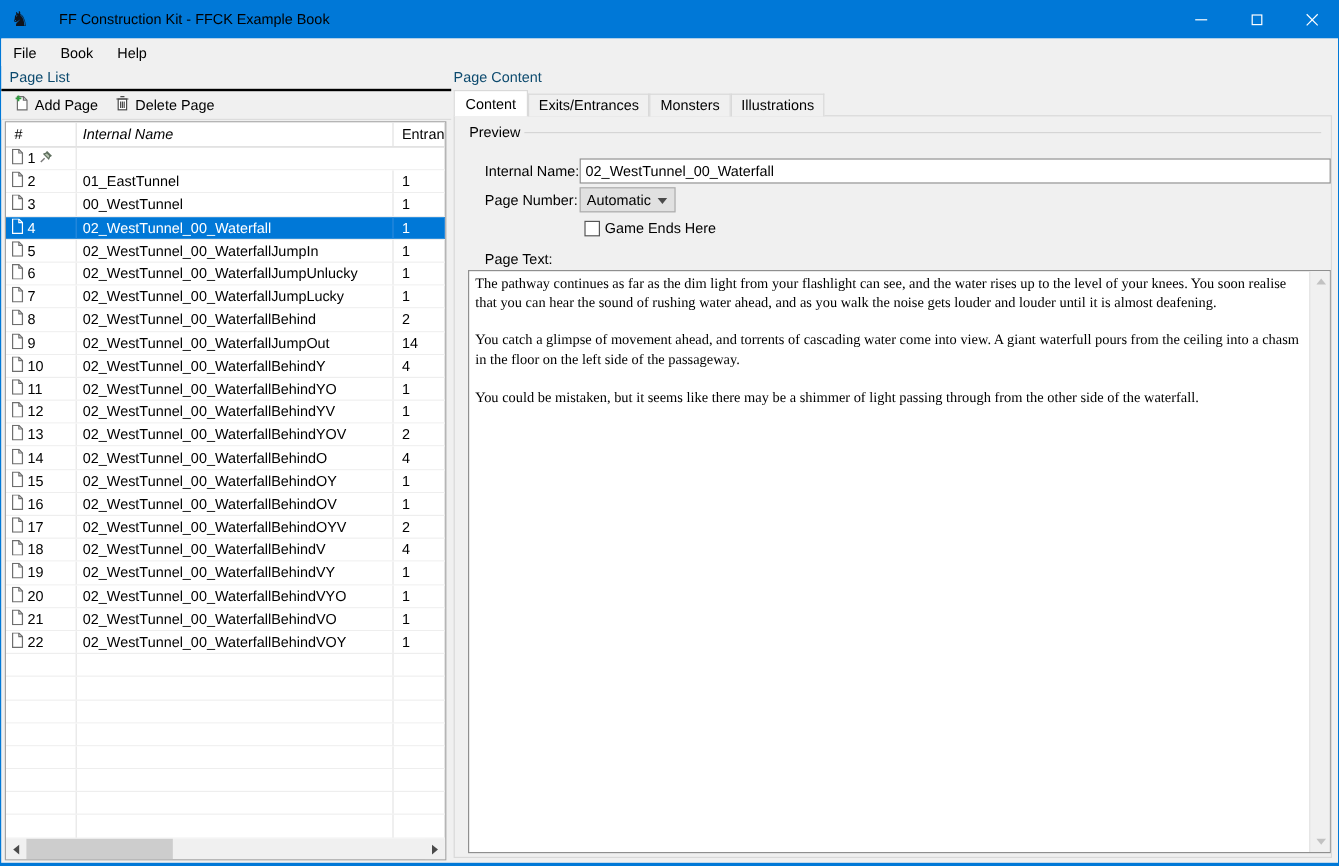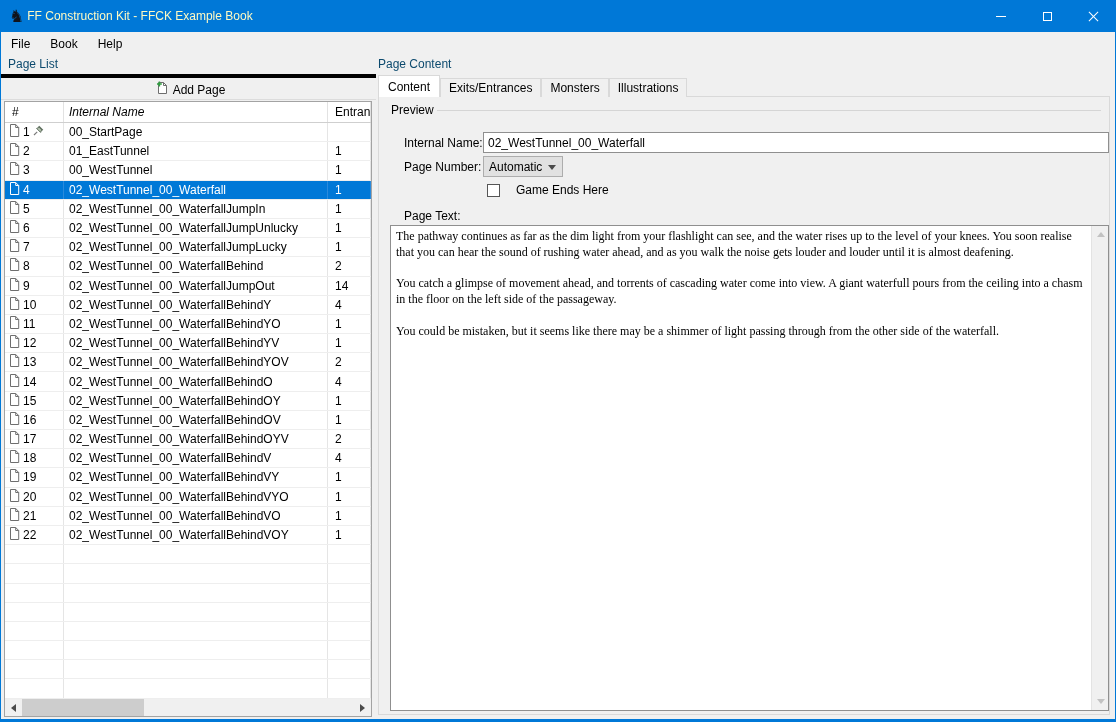--- a/index.html
+++ b/index.html
@@ -4,42 +4,42 @@
 <style>
   * { margin:0; padding:0; box-sizing:border-box; }
   html,body { width:1116px; height:722px; }
   body { font-family:"Liberation Sans", sans-serif; font-size:12px; color:#000; }
 
   .window { position:relative; width:1116px; height:722px; background:#0078d7; overflow:hidden; }
 
   
   .titlebar { position:absolute; top:0; left:0; right:0; height:32px; background:#0078d7; display:flex; align-items:center; }
   .appicon { margin-left:9px; font-size:17px; color:#10131a; line-height:1; }
-  .title { margin-left:3px; color:#fef9c3; font-size:12px;text-align:right; }
+  .title { margin-left:25px; color:#000000; font-size:12px;text-align:right; }
   .wincontrols { position:absolute; right:0; top:0; height:32px; display:flex; }
   .winbtn { width:46px; height:32px; display:flex; align-items:center; justify-content:center; cursor:default; }
   .glyph-min { width:10px; height:1px; background:#fff; }
   .glyph-max { width:9px; height:9px; border:1px solid #fff; }
   .glyph-close { position:relative; width:11px; height:11px; }
   .glyph-close::before,.glyph-close::after { content:""; position:absolute; left:-1px; top:5px; width:13px; height:1px; background:#fff; }
   .glyph-close::before { transform:rotate(45deg); }
   .glyph-close::after { transform:rotate(-45deg); }
 
   
   .body-area { position:absolute; top:32px; left:1px; right:1px; bottom:3px; background:#f0f0f0; overflow:hidden;padding-left:36px; }
 
   .menubar { position:absolute; top:0; left:0; right:0; height:23px; background:#f0f0f0; display:flex; align-items:center; }
   .menuitem { padding:3px 10px; }
 
   .panel-label { position:absolute; top:25px; font-size:12px; color:#0c4a6e; }
   .label-left { left:7px; }
   .label-right { left:377px; }
 
   
-  .toolbar { position:absolute; left:0; top:42px; width:375px; height:26px; border-top:4px solid #000000; border-bottom:1px solid #dcdcdc; display:flex; align-items:center; padding-left:4px; background:#f0f0f0;flex-direction:column; }
+  .toolbar { position:absolute; left:0; top:42px; width:375px; height:26px; border-top:2px solid #000000; border-bottom:1px solid #dcdcdc; display:flex; align-items:center; padding-left:4px; background:#f0f0f0; }
   .toolbtn { display:flex; align-items:center; gap:5px; padding:3px 7px; background:transparent; border:none; font:12px "Liberation Sans", sans-serif; cursor:default; }
 
   
   .table { position:absolute; left:3px; top:69px; width:368px; height:616px; border:1px solid #a3a3a3; background:#fff; overflow:hidden; }
   .thead { display:flex; height:21px; background:#fff; border-bottom:1px solid #cfcfcf; }
   .th { display:flex; align-items:center; border-right:1px solid #e2e2e2; overflow:hidden; white-space:nowrap; }
   .th-num { width:59px; padding-left:7px; }
   .th-name { width:264px; padding-left:5px;font-style:italic; }
   .th-ent { flex:1; padding-left:7px; }
   .tbody { height:576px; overflow:hidden; }
@@ -78,21 +78,21 @@
   .fld-label { position:absolute; left:25px; }
   .lbl-iname { top:39px; }
   .lbl-pnum { top:63px; }
   .lbl-ptext { top:112px; }
 
   .iname-input { position:absolute; left:104px; top:35px; width:626px; height:21px; border:1px solid #8f8f8f; background:#fff; font:12px "Liberation Sans", sans-serif; padding:0 4px; }
 
   .combo { position:absolute; left:104px; top:59px; width:80px; height:21px; background:#e1e1e1; border:1px solid #adadad; display:flex; align-items:center; padding-left:5px;text-align:center; }
   .combo-arrow { position:absolute; right:6px; top:8px; width:0; height:0; border-left:4px solid transparent; border-right:4px solid transparent; border-top:5px solid #4a4a4a; }
 
-  .cb-row { position:absolute; left:108px; top:86px; display:flex; align-items:center; gap:16px; }
+  .cb-row { position:absolute; left:108px; top:86px; display:flex; align-items:center; gap:4px; }
   .cb-box { width:13px; height:13px; background:#fff; border:1px solid #555; }
 
   .ptext { position:absolute; left:11px; top:128px; width:719px; height:486px; border:1px solid #8f8f8f; background:#fff;font-family:Liberation Serif, serif; }
   .ptext-inner { position:absolute; left:0; top:0; right:17px; bottom:0; padding:3px 5px; white-space:pre-wrap; line-height:1.32; overflow:hidden; }
   .vscroll { position:absolute; right:0; top:0; width:17px; bottom:0; background:#f0f0f0; border-left:1px solid #e3e3e3; }
   .vsb-btn { position:absolute; left:0; width:17px; height:17px; display:flex; align-items:center; justify-content:center; }
   .vsb-up { top:0; }
   .vsb-down { bottom:0; }
   .tri-up { width:0; height:0; border-left:4px solid transparent; border-right:4px solid transparent; border-bottom:5px solid #c2c2c2; }
   .tri-down { width:0; height:0; border-left:4px solid transparent; border-right:4px solid transparent; border-top:5px solid #c2c2c2; }
@@ -168,21 +168,20 @@
                   <path class="pg" d="M1.5 0.5 h5.2 l3 3 v9 h-8.2 z"></path>
                   <path class="fold" d="M6.7 0.5 v3 h3"></path>
                 </svg></span>
               <span>1</span>
               <span><svg class="pinsvg" width="11" height="11" viewBox="0 0 11 11">
                   <path class="needle" d="M1 10 L4.2 6.8"></path>
                   <path class="head" d="M3.6 3.4 L7.6 7.4 L8.7 4.7 L6.3 2.3 Z"></path>
                   <path class="cap" d="M5.7 1.3 L9.7 5.3"></path>
                 </svg></span>
             </div>
-            <div class="c cname">00_StartPage</div>
             <div class="c cent"></div>
           </div>
           <div class="trow">
             <div class="c cnum">
               <span><svg class="doc" width="11" height="13" viewBox="0 0 11 13">
                   <path class="pg" d="M1.5 0.5 h5.2 l3 3 v9 h-8.2 z"></path>
                   <path class="fold" d="M6.7 0.5 v3 h3"></path>
                 </svg></span>
               <span>2</span>
             </div>

